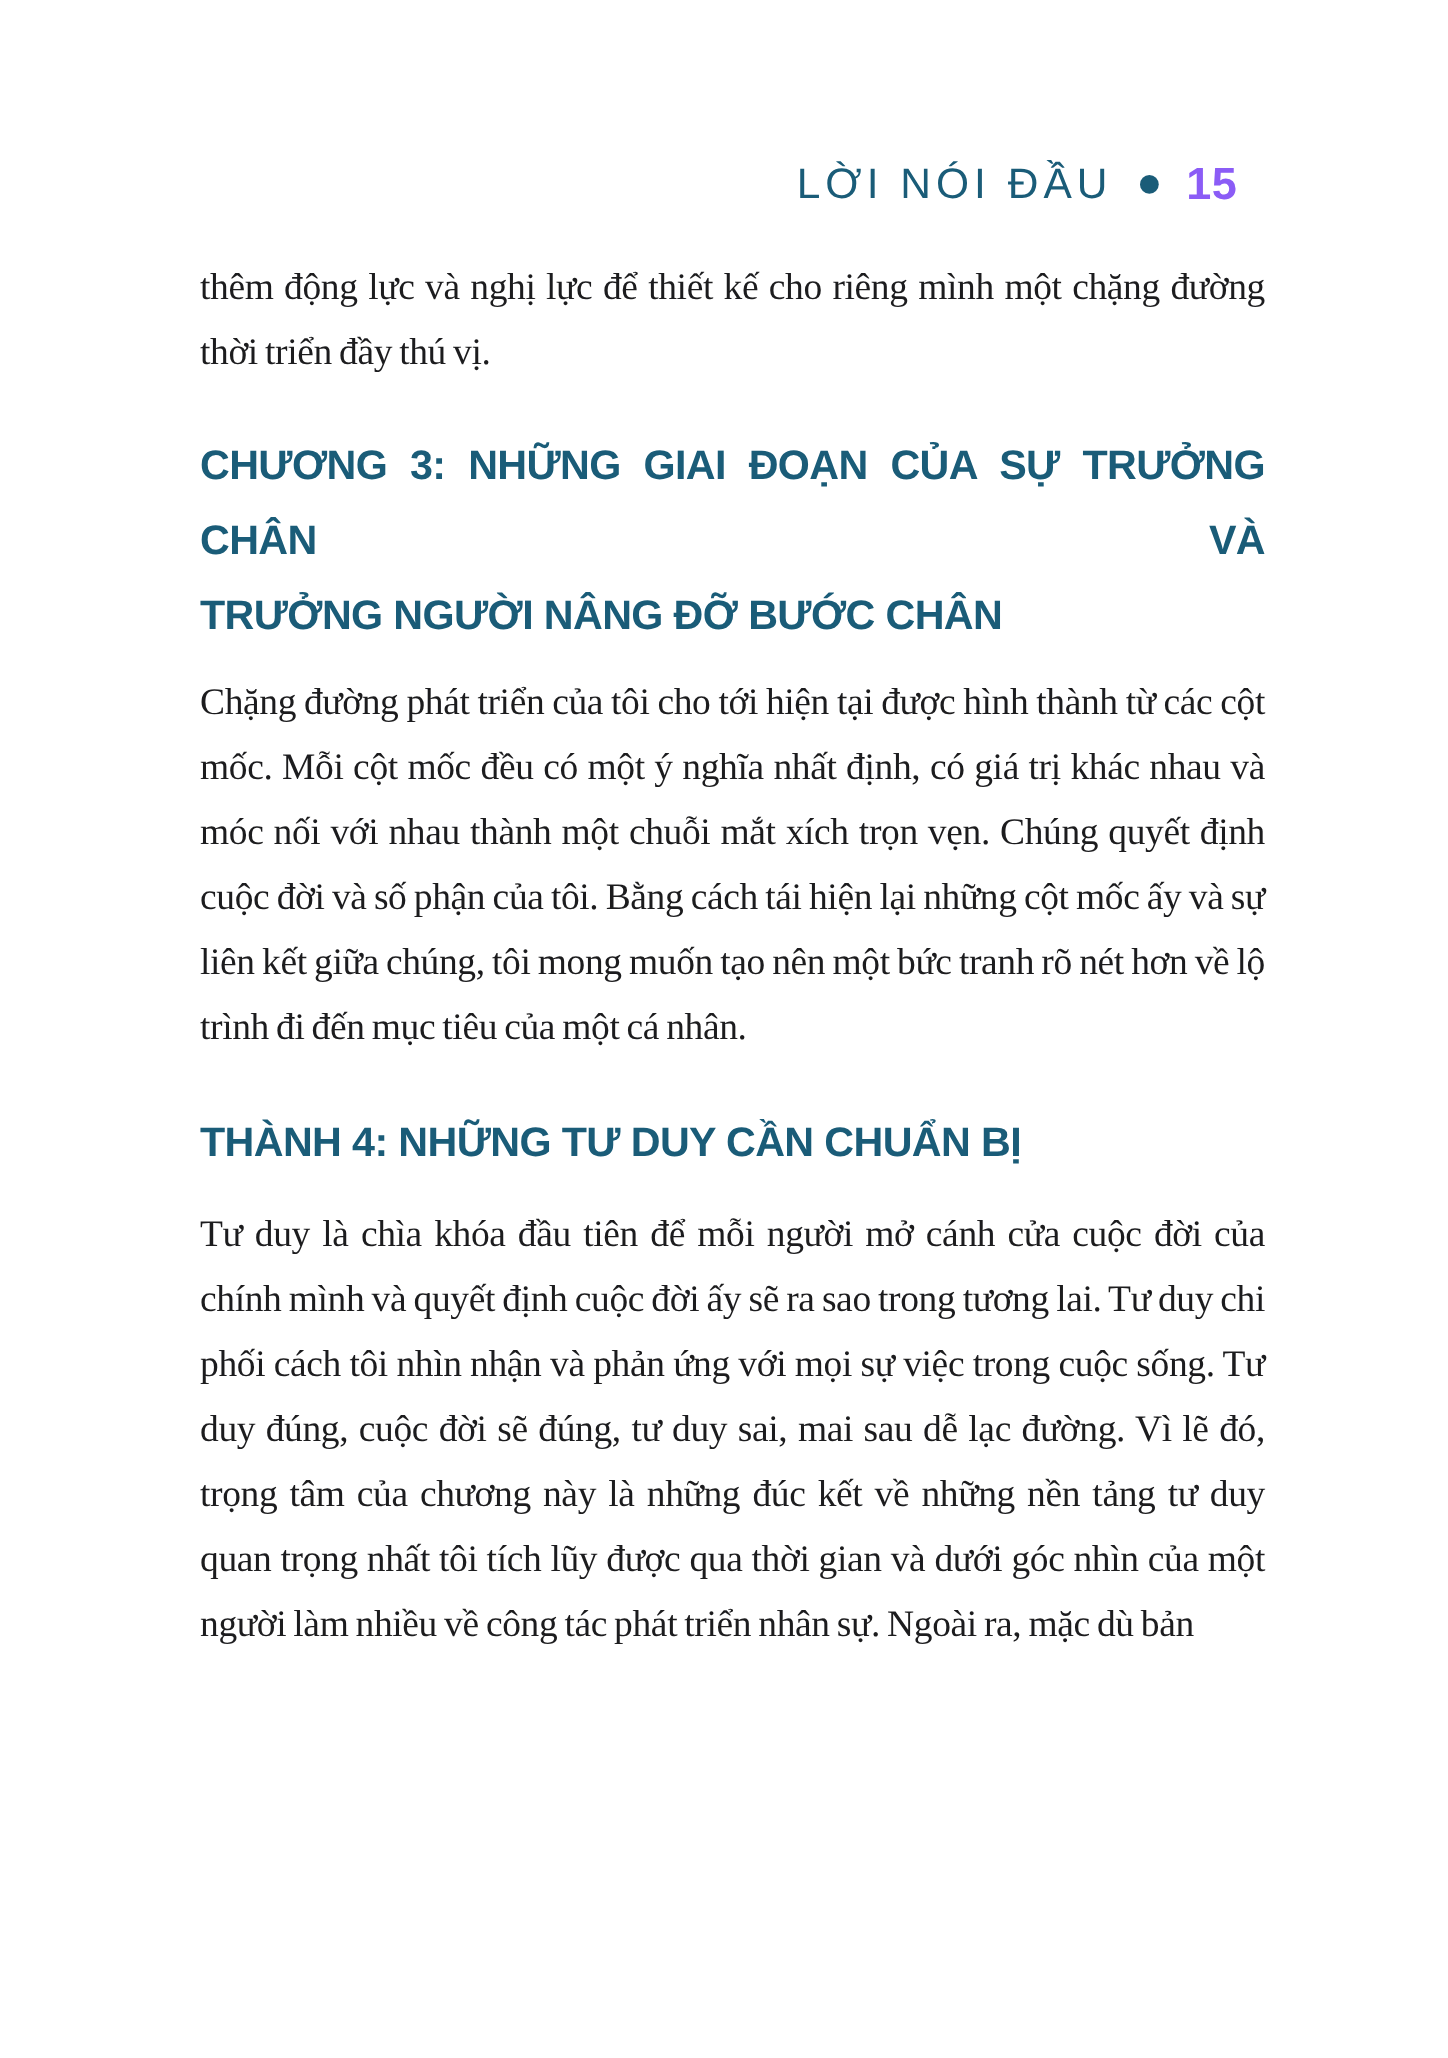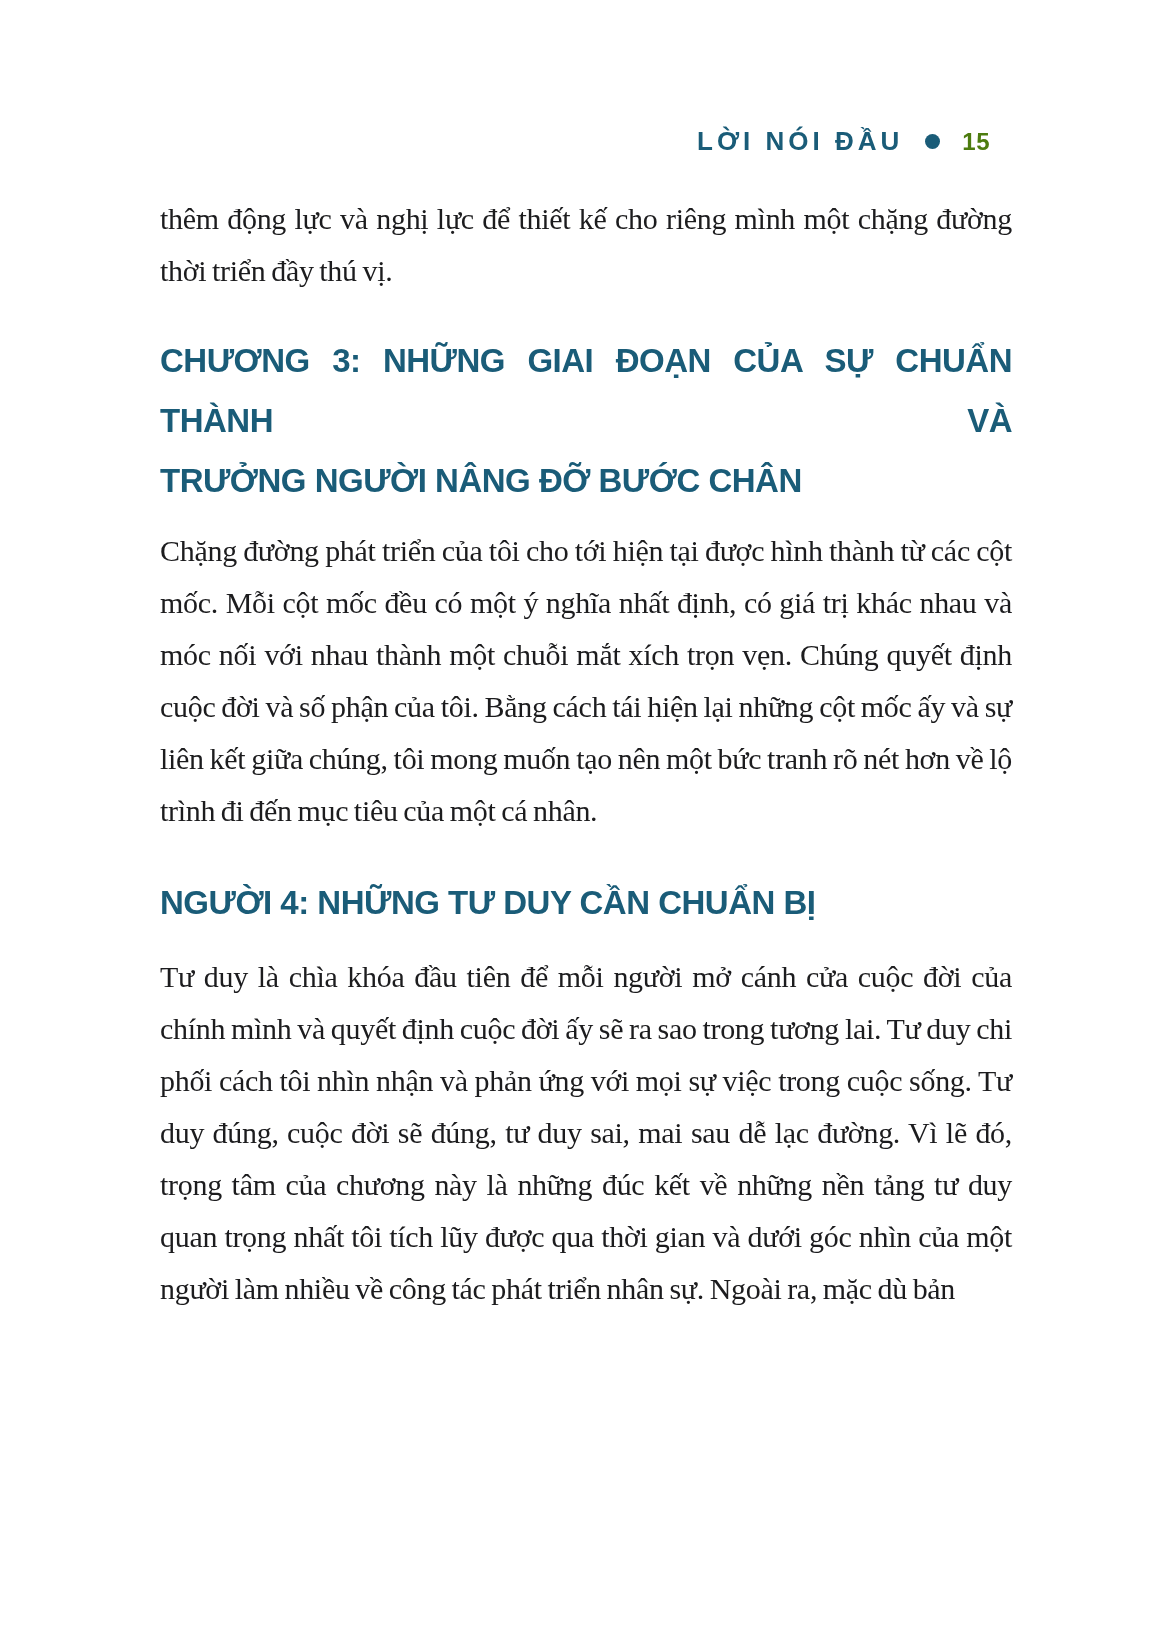--- a/index.html
+++ b/index.html
@@ -25,35 +25,35 @@
   .running-head {
     display: flex;
     justify-content: flex-end;
     align-items: center;
     gap: 22px;
     font-family: "Liberation Sans", "DejaVu Sans", sans-serif;
     padding-right: 22px;
   }
   .running-head .section-title {
     color: var(--accent);
-    font-size: 26px;
-    font-weight: 700;
+    font-size: 34px;
+    font-weight: 400;
     letter-spacing: 4px;
   }
   .running-head .dot {
     width: 15px;
     height: 15px;
     border-radius: 50%;
     background: var(--accent);
     flex: 0 0 auto;
   }
   .running-head .page-number {
-    font-size: 24px;
+    font-size: 36px;
     font-weight: 700;
-    color: #4d7c0f;
+    color: #8b5cf6;
     letter-spacing: 0.5px;
   }
   
   .para {
     font-size: 30px;
     line-height: 52px;
     text-align: justify;
     letter-spacing: -0.3px;
     word-spacing: -1.5px;
     margin: 0;
@@ -84,25 +84,25 @@
   <div class="running-head">
     <span class="section-title">LỜI NÓI ĐẦU</span>
     <span class="dot"></span>
     <span class="page-number">15</span>
   </div>
 
   <p class="para first">thêm động lực và nghị lực để thiết kế cho riêng mình một chặng đường thời triển đầy thú vị.</p>
 
 
   <div class="heading heading-ch3">
-    <div class="h-line stretch">CHƯƠNG 3: NHỮNG GIAI ĐOẠN CỦA SỰ CHUẨN THÀNH VÀ</div>
+    <div class="h-line stretch">CHƯƠNG 3: NHỮNG GIAI ĐOẠN CỦA SỰ TRƯỞNG CHÂN VÀ</div>
     <div class="h-line">TRƯỞNG NGƯỜI NÂNG ĐỠ BƯỚC CHÂN</div>
   </div>
 
   <p class="para">Chặng đường phát triển của tôi cho tới hiện tại được hình thành từ các cột mốc. Mỗi cột mốc đều có một ý nghĩa nhất định, có giá trị khác nhau và móc nối với nhau thành một chuỗi mắt xích trọn vẹn. Chúng quyết định cuộc đời và số phận của tôi. Bằng cách tái hiện lại những cột mốc ấy và sự liên kết giữa chúng, tôi mong muốn tạo nên một bức tranh rõ nét hơn về lộ trình đi đến mục tiêu của một cá nhân.</p>
 
   <div class="heading heading-ch4">
-    <div class="h-line">NGƯỜI 4: NHỮNG TƯ DUY CẦN CHUẨN BỊ</div>
+    <div class="h-line">THÀNH 4: NHỮNG TƯ DUY CẦN CHUẨN BỊ</div>
   </div>
 
   <p class="para">Tư duy là chìa khóa đầu tiên để mỗi người mở cánh cửa cuộc đời của chính mình và quyết định cuộc đời ấy sẽ ra sao trong tương lai. Tư duy chi phối cách tôi nhìn nhận và phản ứng với mọi sự việc trong cuộc sống. Tư duy đúng, cuộc đời sẽ đúng, tư duy sai, mai sau dễ lạc đường. Vì lẽ đó, trọng tâm của chương này là những đúc kết về những nền tảng tư duy quan trọng nhất tôi tích lũy được qua thời gian và dưới góc nhìn của một người làm nhiều về công tác phát triển nhân sự. Ngoài ra, mặc dù bản</p>
 
 </div>
 
 </body></html>

